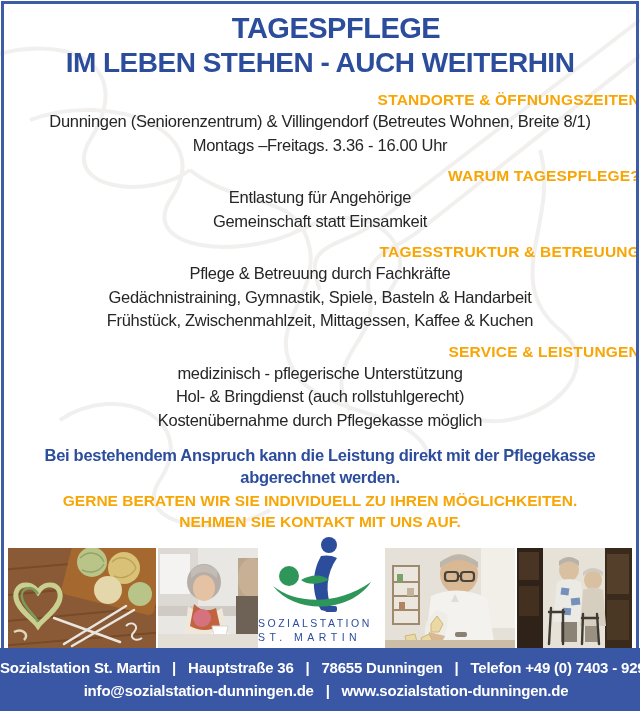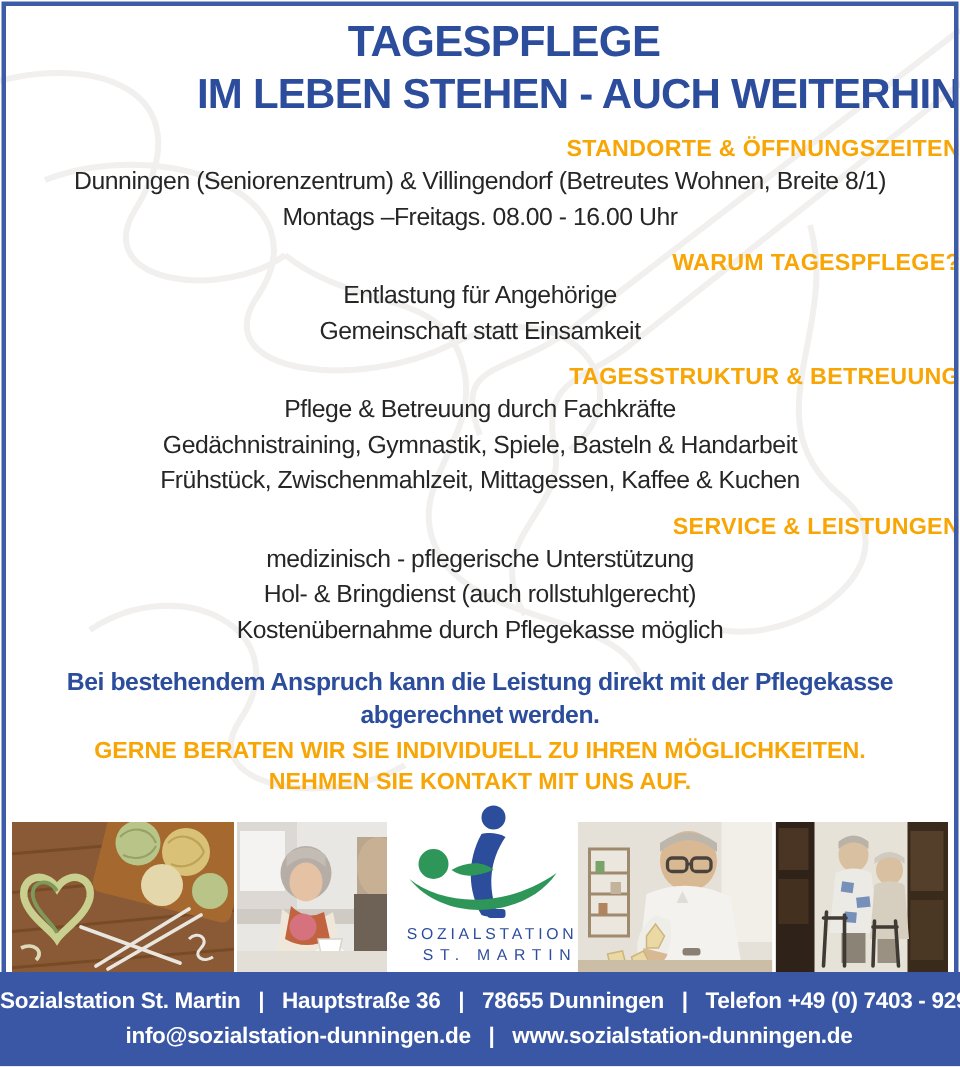--- a/index.html
+++ b/index.html
@@ -15,21 +15,20 @@
   .watermark{position:absolute;left:0;top:0;z-index:0;}
   .content{position:relative;z-index:2;text-align:center;padding-top:11px;}
   .title{
     color:#2c4d9c;font-weight:bold;font-size:29px;line-height:34px;
     letter-spacing:-0.5px;
     margin-left:32px;
   }
   .subtitle{
     color:#2c4d9c;font-weight:bold;font-size:28px;line-height:36px;
     letter-spacing:-0.5px;
-    text-align:right;
   }
   .section{margin-top:9px;}
   .sec-heading{
     color:#f7a606;font-weight:bold;font-size:15.5px;line-height:20px;
     letter-spacing:0.2px;
     text-align:right;
   }
   .sec-line{
     color:#262626;font-size:16.5px;line-height:23.5px;letter-spacing:-0.3px;
   }
@@ -41,21 +40,21 @@
   .cta-wrap{margin-top:2px;}
   .photo-strip{
     position:absolute;left:8px;right:8px;top:548px;height:100px;z-index:2;
     display:flex;align-items:stretch;
   }
   .photo{height:100px;overflow:hidden;flex:0 0 auto;}
   .photo svg{display:block;}
   .gap{flex:0 0 2px;}
   .logo-box{
     flex:1 1 auto;position:relative;background:#fff;
-    display:flex;flex-direction:column;align-items:flex-end;justify-content:flex-end;
+    display:flex;flex-direction:column;align-items:flex-start;justify-content:flex-end;
   }
   .logo-figure{position:absolute;top:-12px;left:50%;transform:translateX(-50%);}
   .logo-text1{
     color:#2c4d9c;font-size:10.5px;letter-spacing:2.5px;line-height:13px;
     margin-bottom:1px;white-space:nowrap;
   }
   .logo-text2{
     color:#2c4d9c;font-size:10.5px;letter-spacing:4.5px;line-height:13px;
     margin-bottom:4px;white-space:nowrap;
   }
@@ -89,21 +88,21 @@
 
   <div class="frame"></div>
 
   <div class="content">
     <div class="title">TAGESPFLEGE</div>
     <div class="subtitle">IM LEBEN STEHEN - AUCH WEITERHIN</div>
 
     <div class="section">
       <div class="sec-heading">STANDORTE &amp; ÖFFNUNGSZEITEN</div>
       <div class="sec-line">Dunningen (Seniorenzentrum) &amp; Villingendorf (Betreutes Wohnen, Breite 8/1)</div>
-      <div class="sec-line">Montags –Freitags. 08.00 - 16.00 Uhr</div>
+      <div class="sec-line">Montags –Freitags. 3.36 - 16.00 Uhr</div>
     </div>
 
     <div class="section">
       <div class="sec-heading">WARUM TAGESPFLEGE?</div>
       <div class="sec-line">Entlastung für Angehörige</div>
       <div class="sec-line">Gemeinschaft statt Einsamkeit</div>
     </div>
 
     <div class="section">
       <div class="sec-heading">TAGESSTRUKTUR &amp; BETREUUNG</div>

